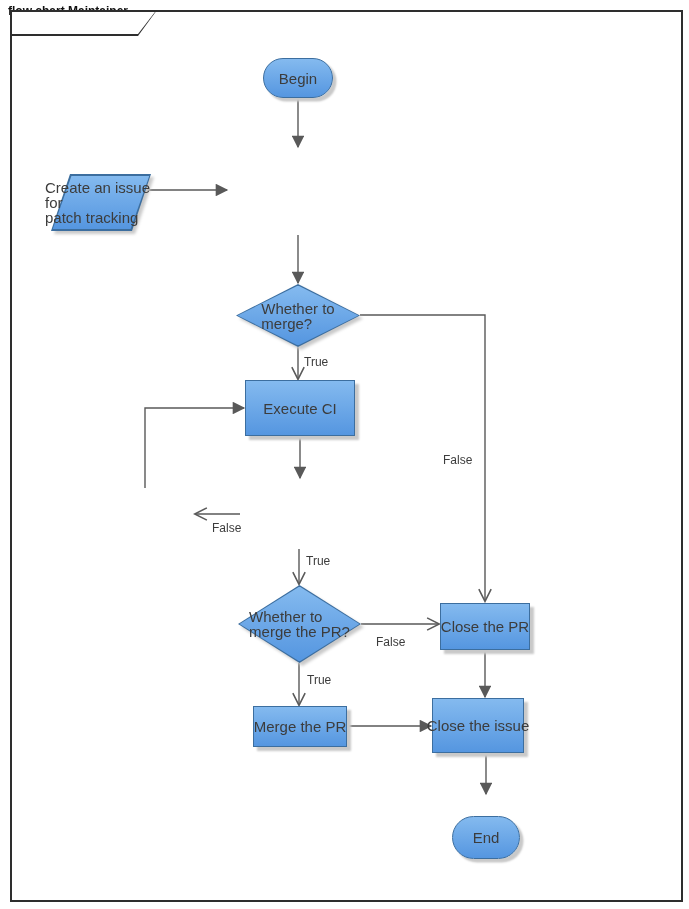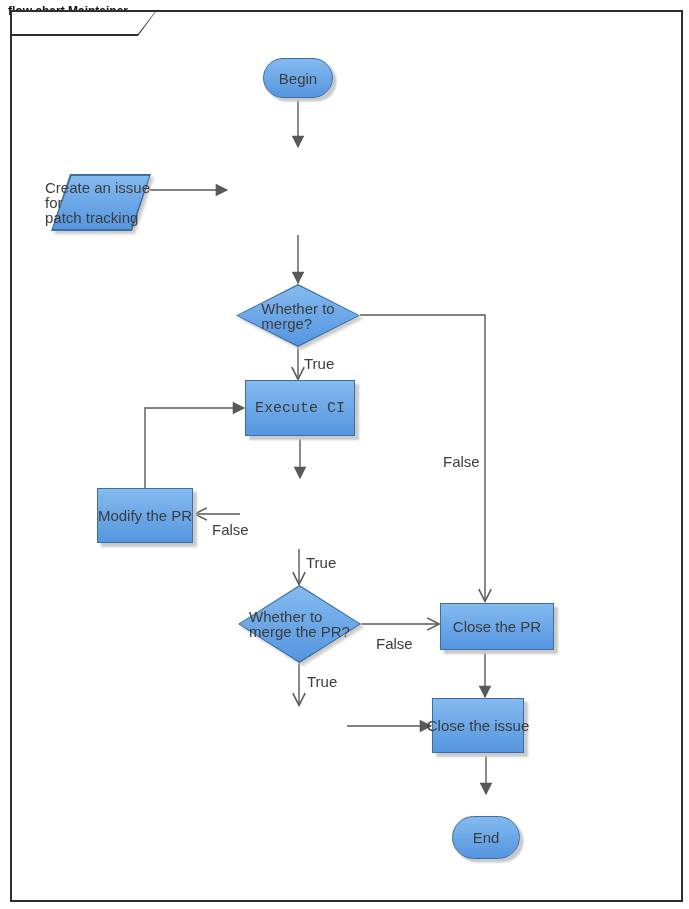--- a/index.html
+++ b/index.html
@@ -48,21 +48,21 @@
     box-shadow:3.5px 3.5px 2px var(--shadow);
     box-sizing:border-box;
   }
   .terminator .shape-box{border-radius:999px;}
   .clip-wrap{position:absolute;left:0;top:0;right:0;bottom:0;
     filter:drop-shadow(3px 3px 1.5px var(--shadow));}
   .clip-outer{position:absolute;left:0;top:0;right:0;bottom:0;background:var(--node-border);}
   .clip-inner{position:absolute;left:1.6px;top:1.6px;right:1.6px;bottom:1.6px;
     background:linear-gradient(180deg,var(--node-fill-top) 0%,var(--node-fill-bottom) 100%);}
   .edge-label{
-    position:absolute;z-index:4;font-size:15px;color:var(--text);white-space:nowrap;
+    position:absolute;z-index:4;font-size:12px;color:var(--text);white-space:nowrap;
   }
 </style>
 </head>
 <body>
 
 <div id="diagram">
   <div class="frame"></div>
   <div class="title-tab">
     <div class="tab-fill"></div>
   </div>
@@ -107,40 +107,40 @@
     </div>
     <div class="node decision" style="left: 236px; top: 284px; width: 124px; height: 63px;">
       <div class="clip-wrap">
         <div class="clip-outer" style="clip-path: polygon(50% 0px, 100% 50%, 50% 100%, 0px 50%);">
           <div class="clip-inner" style="clip-path: polygon(50% 0px, 100% 50%, 50% 100%, 0px 50%);"></div>
         </div>
       </div>
       <div class="label">Whether to
 merge?</div>
     </div>
-    <div class="node process" style="left: 245px; top: 380px; width: 110px; height: 56px; font-family: Liberation Mono, monospace;">
+    <div class="node process" style="left: 245px; top: 380px; width: 110px; height: 56px;">
       <div class="shape-box"></div>
       <div class="label">Execute CI</div>
-    </div>
-    <div class="node process" style="left: 97px; top: 488px; width: 96px; height: 55px;">
-      <div class="shape-box"></div>
-      <div class="label">Modify the PR</div>
     </div>
     <div class="node decision" style="left: 238px; top: 585px; width: 123px; height: 78px;">
       <div class="clip-wrap">
         <div class="clip-outer" style="clip-path: polygon(50% 0px, 100% 50%, 50% 100%, 0px 50%);">
           <div class="clip-inner" style="clip-path: polygon(50% 0px, 100% 50%, 50% 100%, 0px 50%);"></div>
         </div>
       </div>
       <div class="label">Whether to
 merge the PR?</div>
     </div>
-    <div class="node process" style="left: 440px; top: 603px; width: 90px; height: 47px; padding-left: 24px;">
+    <div class="node process" style="left: 440px; top: 603px; width: 90px; height: 47px;">
       <div class="shape-box"></div>
       <div class="label">Close the PR</div>
+    </div>
+    <div class="node process" style="left: 253px; top: 706px; width: 94px; height: 41px;">
+      <div class="shape-box"></div>
+      <div class="label">Merge the PR</div>
     </div>
     <div class="node process" style="left: 432px; top: 698px; width: 92px; height: 55px;">
       <div class="shape-box"></div>
       <div class="label">Close the issue</div>
     </div>
     <div class="node terminator" style="left: 452px; top: 795px; width: 68px; height: 43px; margin-top: 21px;">
       <div class="shape-box"></div>
       <div class="label">End</div>
     </div>
     <span class="edge-label" style="left: 304px; top: 355px;">True</span>

